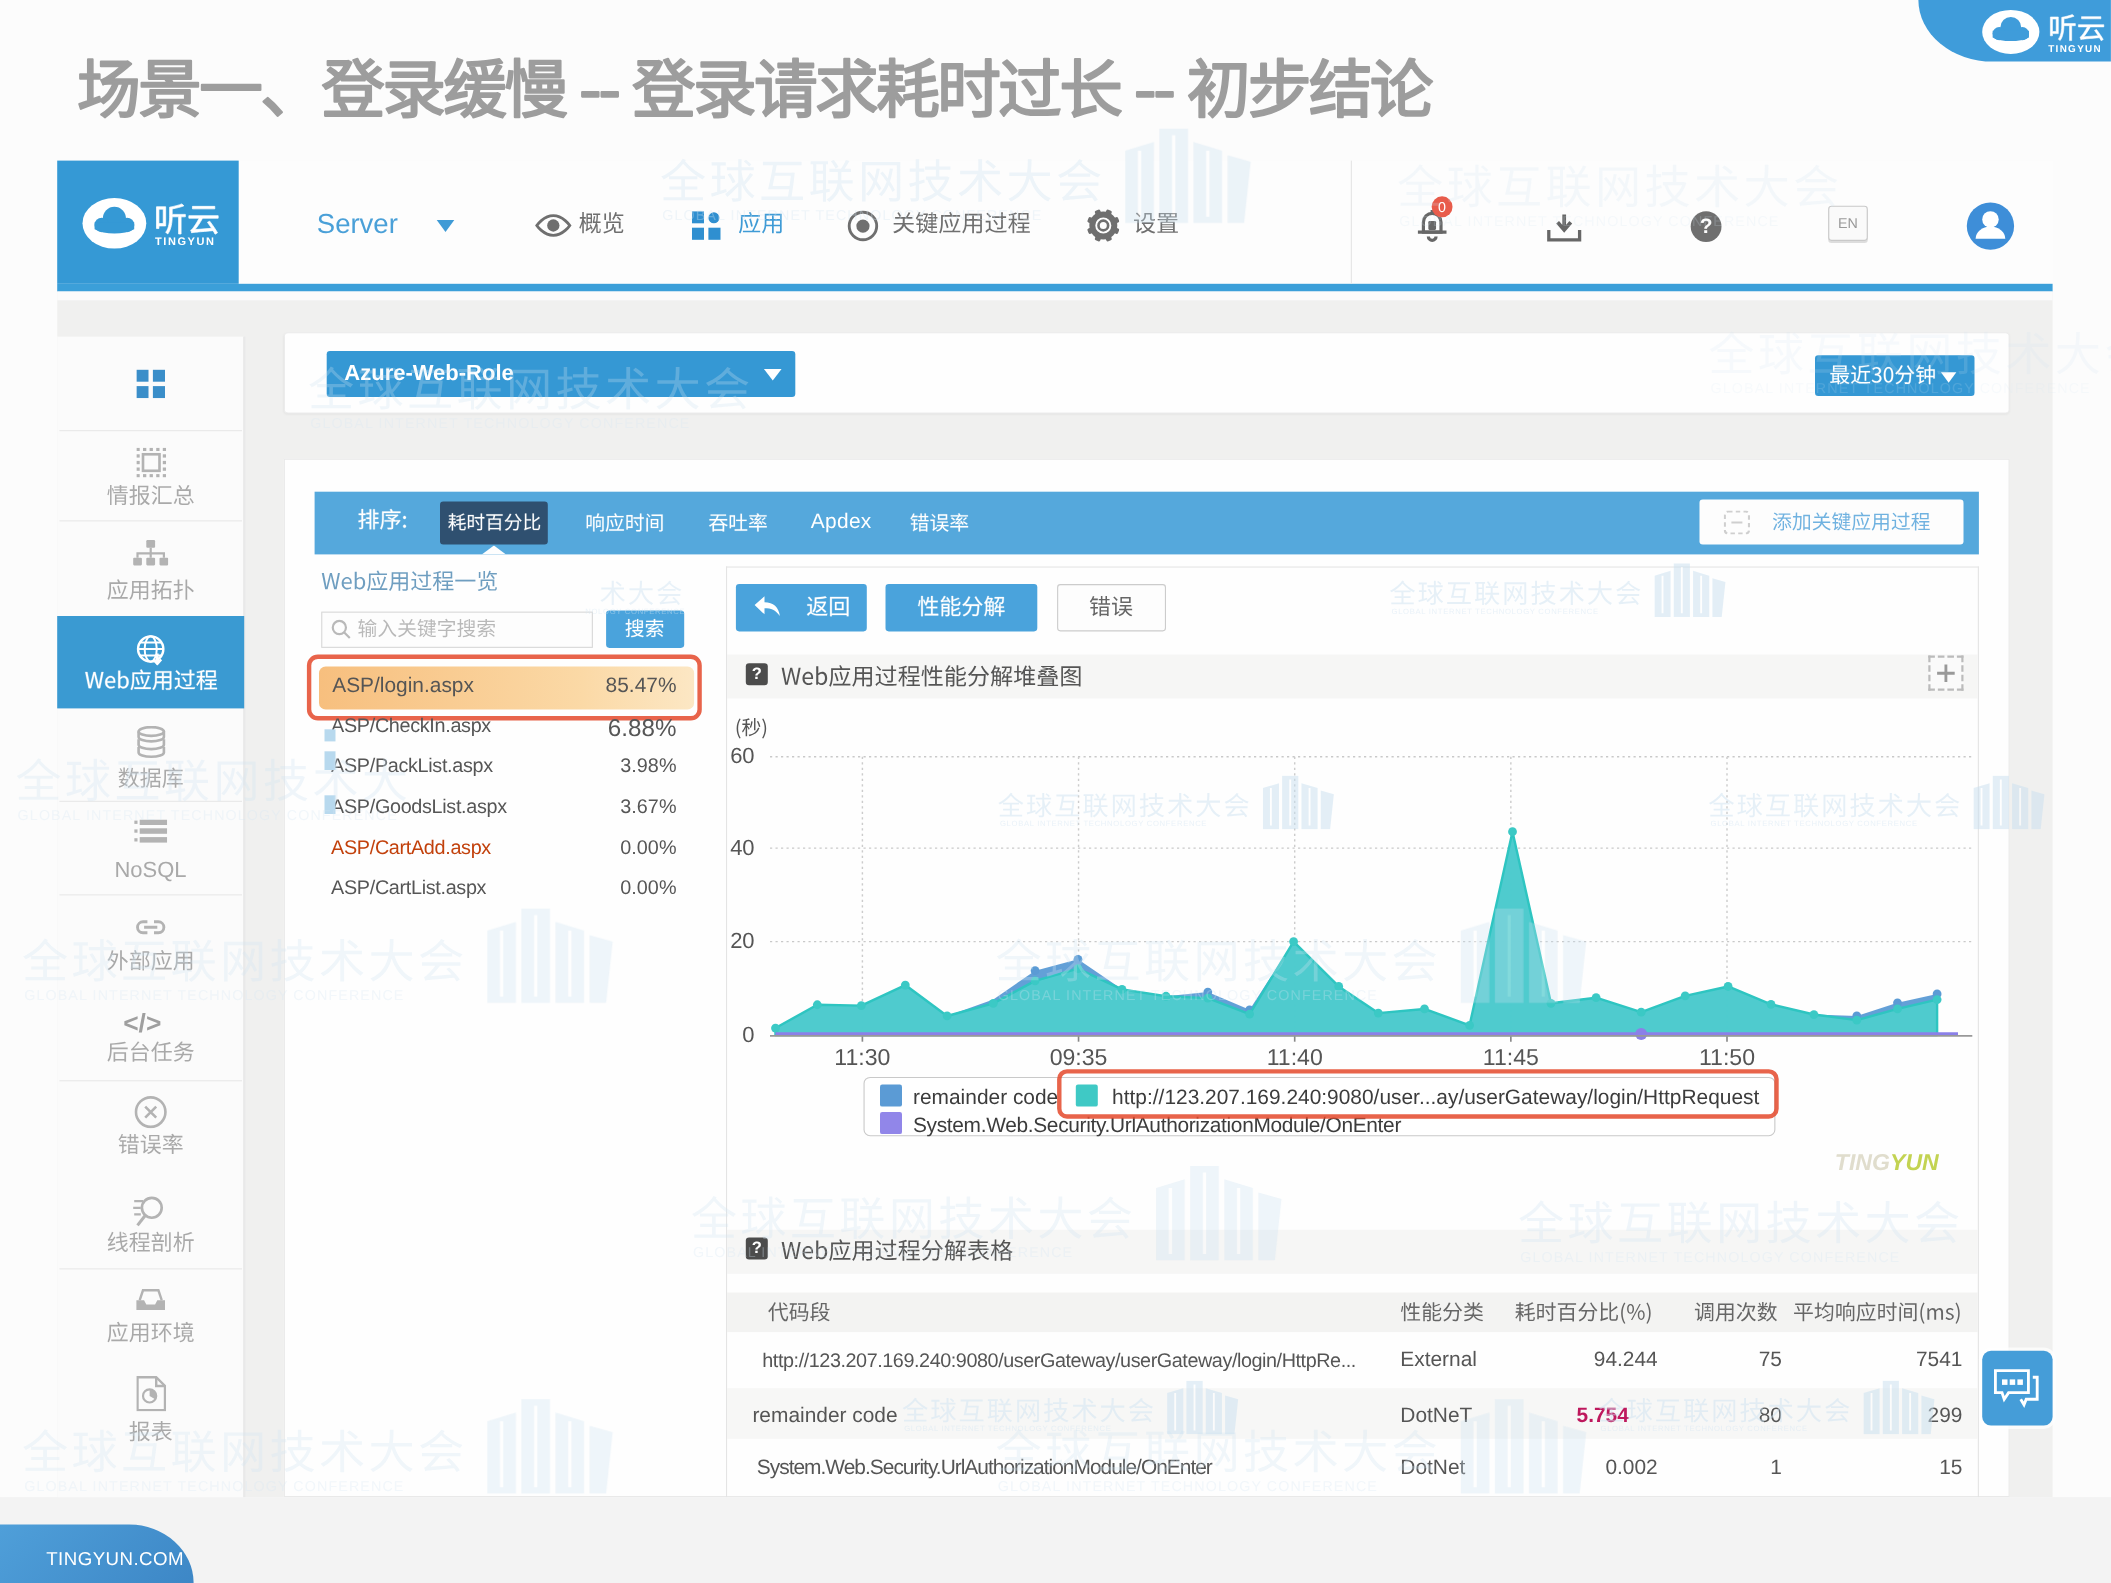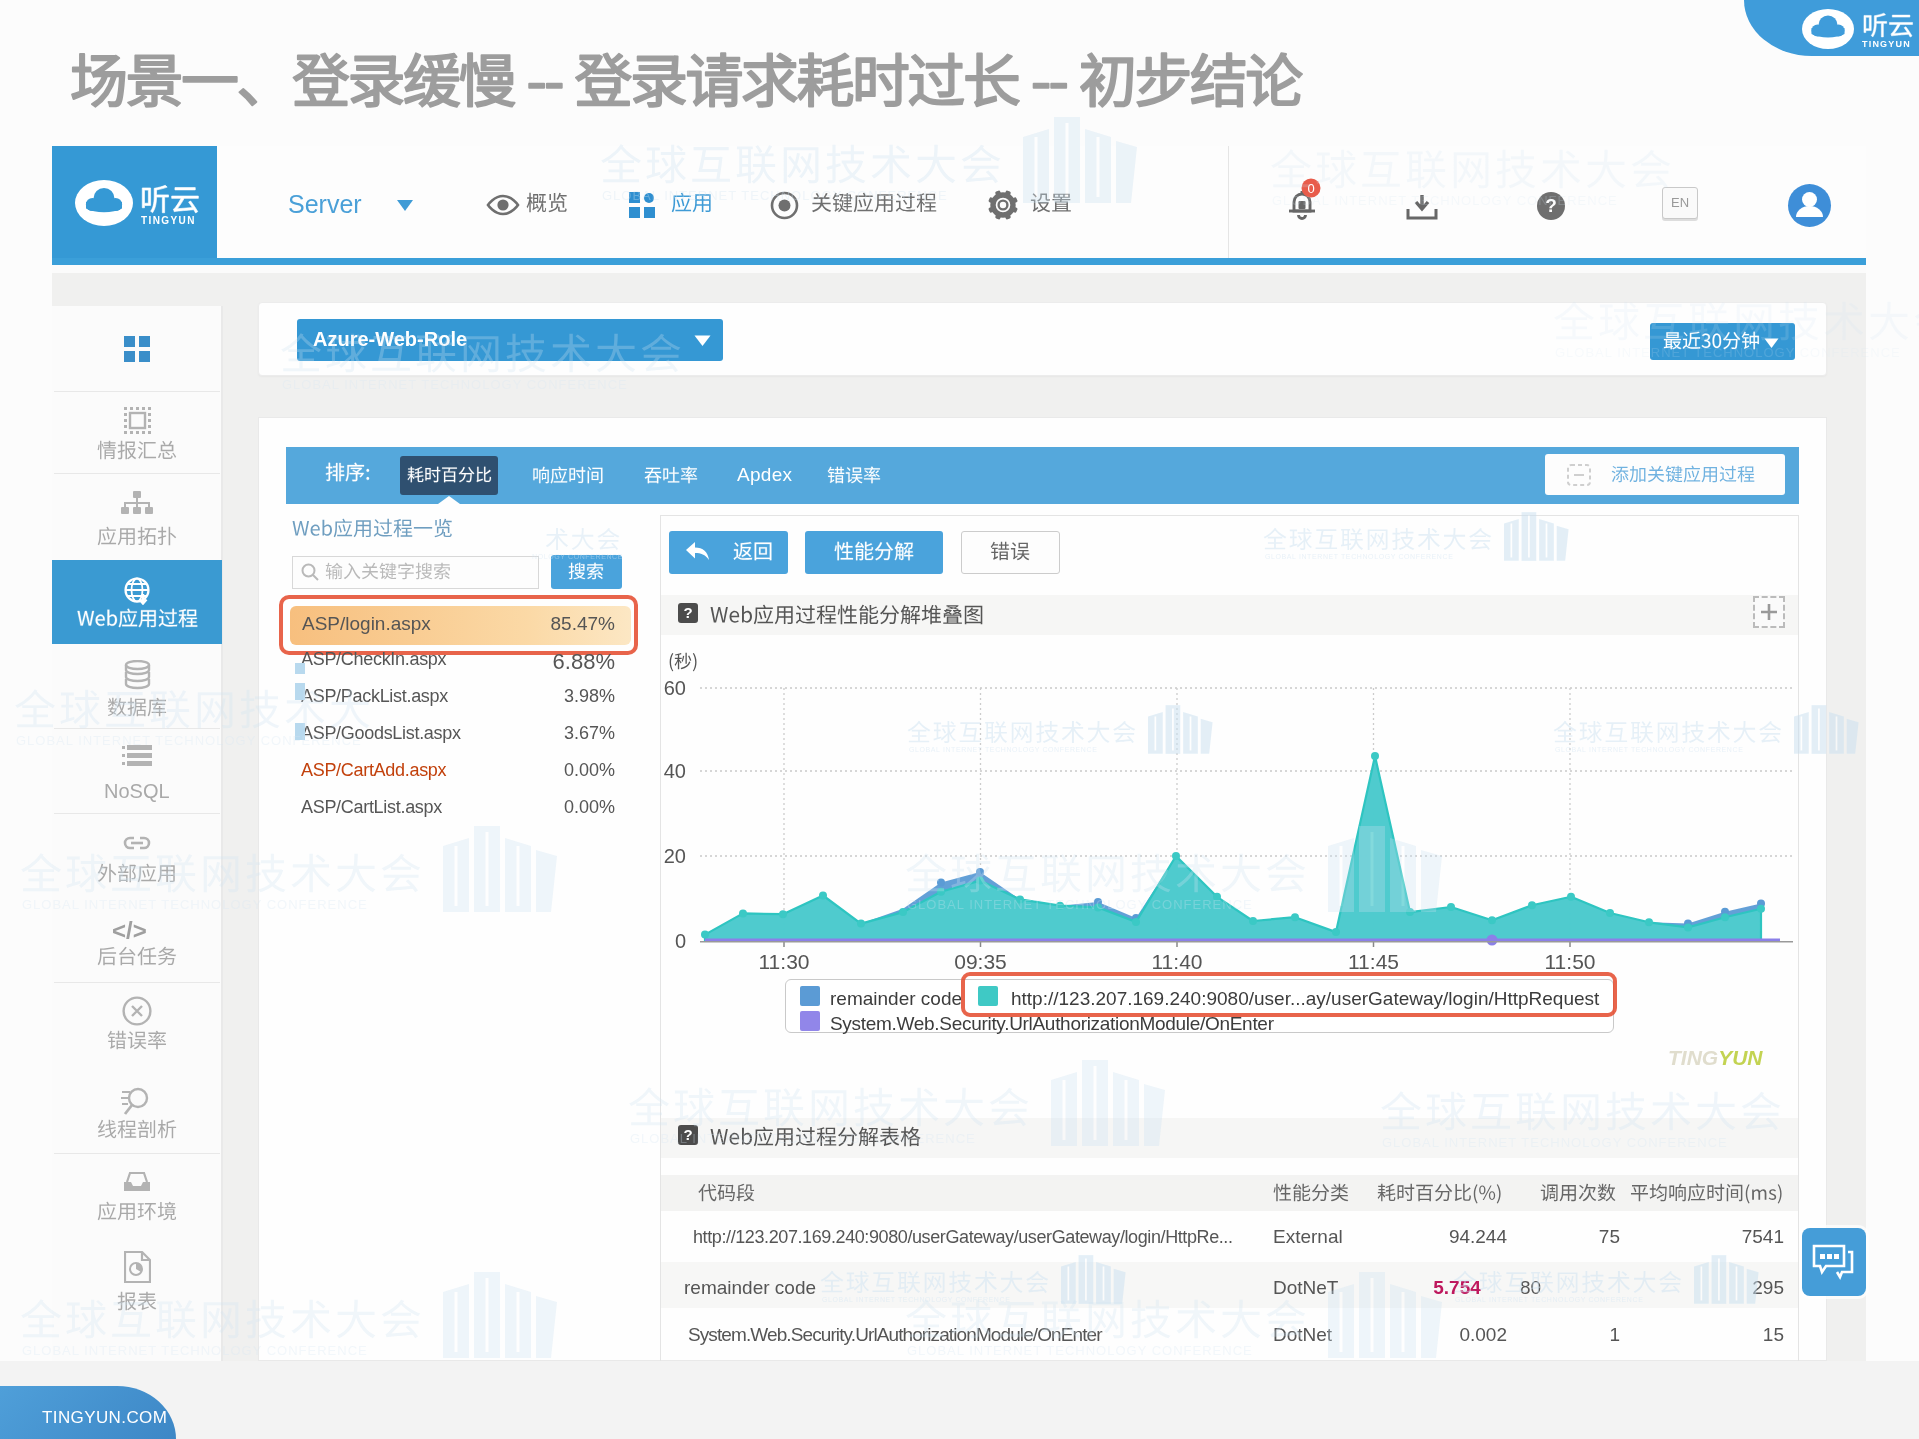--- a/index.html
+++ b/index.html
@@ -671,22 +671,22 @@
   </svg>
 <div style="position:absolute;left:661px;top:1262px;width:1137px;height:46px;background:#f7f7f6;"></div>
 <div style="position:absolute;left:693px;top:1227px;font-size:18px;color:#555555;font-weight:400;letter-spacing:-0.4px;text-align:left;white-space:nowrap;line-height:1.15;">http://123.207.169.240:9080/userGateway/userGateway/login/HttpRe...</div>
 <div style="position:absolute;left:1273px;top:1226px;font-size:19px;color:#555555;font-weight:400;text-align:left;white-space:nowrap;line-height:1.15;">External</div>
 <div style="position:absolute;left:1407px;top:1226px;width:100px;font-size:19px;color:#555555;font-weight:400;text-align:right;white-space:nowrap;line-height:1.15;">94.244</div>
 <div style="position:absolute;left:1520px;top:1226px;width:100px;font-size:19px;color:#555555;font-weight:400;text-align:right;white-space:nowrap;line-height:1.15;">75</div>
 <div style="position:absolute;left:1684px;top:1226px;width:100px;font-size:19px;color:#555555;font-weight:400;text-align:right;white-space:nowrap;line-height:1.15;">7541</div>
 <div style="position:absolute;left:684px;top:1277px;font-size:19px;color:#555555;font-weight:400;text-align:left;white-space:nowrap;line-height:1.15;">remainder code</div>
 <div style="position:absolute;left:1273px;top:1277px;font-size:19px;color:#555555;font-weight:400;text-align:left;white-space:nowrap;line-height:1.15;">DotNeT</div>
 <div style="position:absolute;left:1407px;top:1277px;width:100px;font-size:19px;color:#be185d;font-weight:700;text-align:center;white-space:nowrap;line-height:1.15;">5.754</div>
-<div style="position:absolute;left:1520px;top:1277px;width:100px;font-size:19px;color:#555555;font-weight:400;text-align:left;white-space:nowrap;line-height:1.15;">80</div>
-<div style="position:absolute;left:1684px;top:1277px;width:100px;font-size:19px;color:#555555;font-weight:400;text-align:right;white-space:nowrap;line-height:1.15;">295</div>
+<div style="position:absolute;left:1520px;top:1277px;width:100px;font-size:19px;color:#555555;font-weight:400;text-align:right;white-space:nowrap;line-height:1.15;">80</div>
+<div style="position:absolute;left:1684px;top:1277px;width:100px;font-size:19px;color:#555555;font-weight:400;text-align:right;white-space:nowrap;line-height:1.15;">299</div>
 <div style="position:absolute;left:688px;top:1324px;font-size:19px;color:#555555;font-weight:400;letter-spacing:-0.9px;text-align:left;white-space:nowrap;line-height:1.15;">System.Web.Security.UrlAuthorizationModule/OnEnter</div>
 <div style="position:absolute;left:1273px;top:1324px;font-size:19px;color:#555555;font-weight:400;text-align:left;white-space:nowrap;line-height:1.15;">DotNet</div>
 <div style="position:absolute;left:1407px;top:1324px;width:100px;font-size:19px;color:#555555;font-weight:400;text-align:right;white-space:nowrap;line-height:1.15;">0.002</div>
 <div style="position:absolute;left:1520px;top:1324px;width:100px;font-size:19px;color:#555555;font-weight:400;text-align:right;white-space:nowrap;line-height:1.15;">1</div>
 <div style="position:absolute;left:1684px;top:1324px;width:100px;font-size:19px;color:#555555;font-weight:400;text-align:right;white-space:nowrap;line-height:1.15;">15</div>
 <div style="position:absolute;left:1802px;top:1228px;width:64px;height:68px;background:#459dd8;border-radius:8px;box-shadow:0 0 0 3px rgba(255,255,255,0.7);"></div>
 <svg style="position:absolute;left:1812px;top:1244px;" width="46" height="38">
     <g fill="none" stroke="#fff" stroke-width="2.6">
       <path d="M2 2 L32 2 L32 22 L14 22 L10 28 L8 22 L2 22 Z"></path>
       <path d="M36 8 L40 8 L40 28 L30 28 L28 33 L25 28"></path>

